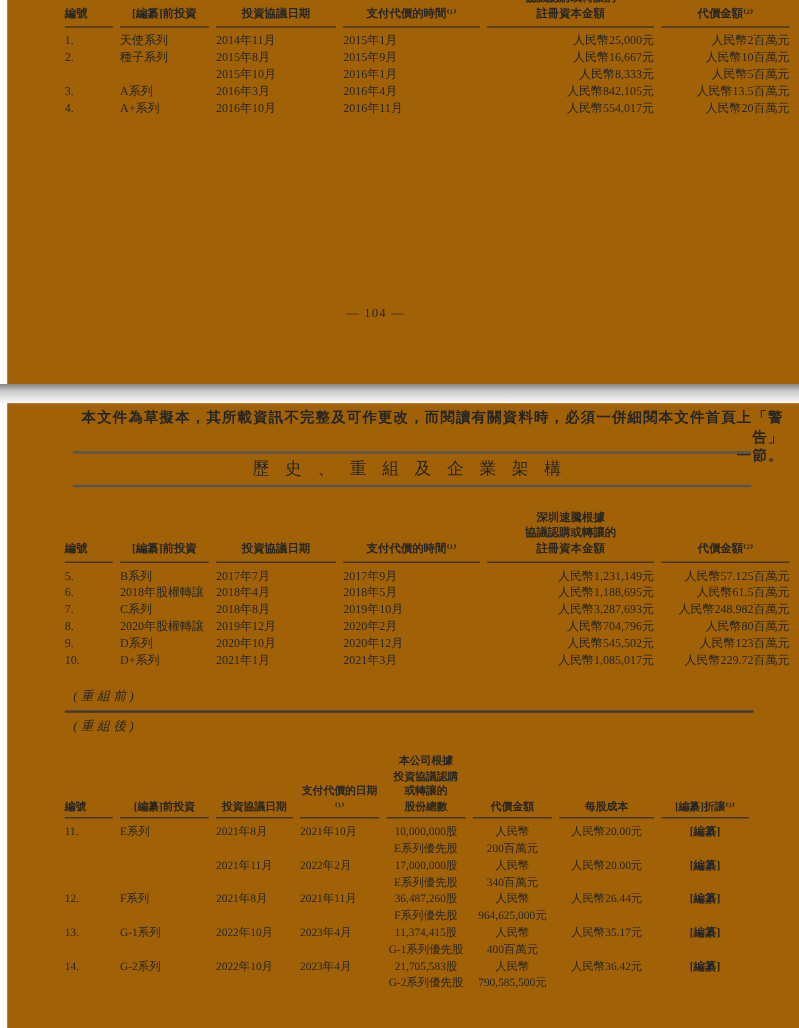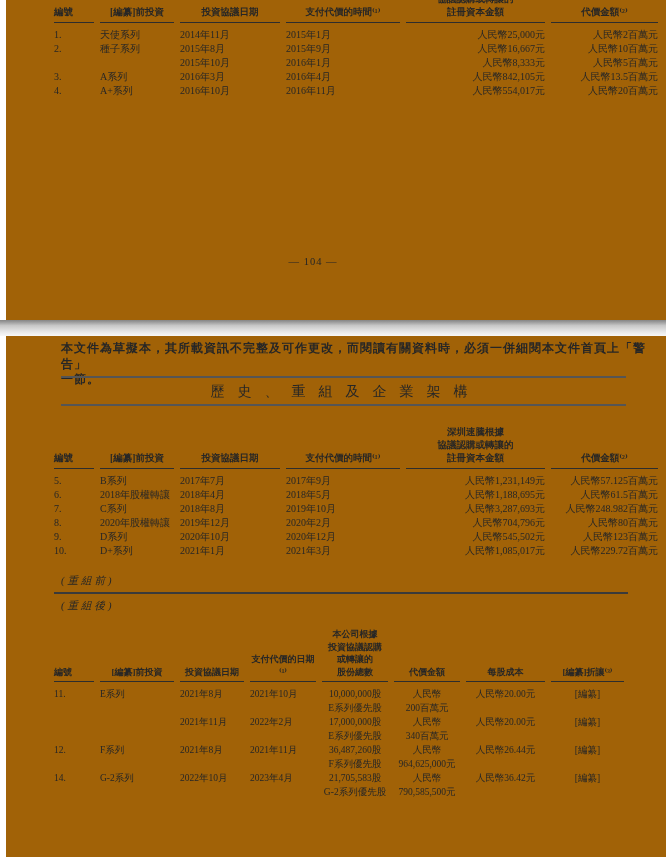--- a/index.html
+++ b/index.html
@@ -27,27 +27,27 @@
   .t-pre td{line-height:14px;height:14px;}
   .t-pre td:nth-child(5),.t-pre td:nth-child(6){text-align:right;}
   .t1{top:-7px;}
   .t2{top:90px;}
 
   
   .t-post{left:42px;top:292px;width:582px;font-size:9.5px;}
   .t-post th{font-size:9px;line-height:12.5px;}
   .t-post td{line-height:14px;}
   .t-post td:nth-child(n+5){text-align:center;}
-  .t-post td:nth-child(8){font-weight:normal;}
+  .t-post td:nth-child(8){font-weight:bold;}
 
   
   .page-number{position:absolute;top:256px;left:0;width:614px;text-align:center;
     font-size:10.5px;letter-spacing:1px;}
   .disclaimer{position:absolute;top:5px;left:55px;width:592px;margin:0;
-    font-weight:bold;font-size:12px;line-height:15.5px;letter-spacing:1px;white-space:pre-line;}
+    font-weight:bold;font-size:12px;line-height:15.5px;letter-spacing:1px;white-space:pre-line;text-align:right;}
   .rule{position:absolute;left:55px;width:565px;height:2px;background:#555555;}
   .rule-top{top:40px;}
   .rule-bottom{top:68px;}
   .title{position:absolute;top:44px;left:0;width:666px;margin:0;text-align:center;
     font-size:14px;font-weight:normal;letter-spacing:13px;line-height:24px;text-indent:13px;}
   .reorg-label{position:absolute;left:55px;font-style:italic;font-size:10.5px;
     letter-spacing:3px;line-height:13px;}
   .label-pre{top:238px;}
   .label-post{top:263px;}
   .reorg-rule{position:absolute;left:48px;top:256px;width:574px;height:2px;background:#3a3a3a;}
@@ -268,20 +268,32 @@
             <td>2021年8月</td>
             <td>2021年11月</td>
             <td>36,487,260股
 F系列優先股</td>
             <td>人民幣
 964,625,000元</td>
             <td>人民幣26.44元</td>
             <td>[編纂]</td>
           </tr>
           <tr>
+            <td>13.</td>
+            <td>G-1系列</td>
+            <td>2022年10月</td>
+            <td>2023年4月</td>
+            <td>11,374,415股
+G-1系列優先股</td>
+            <td>人民幣
+400百萬元</td>
+            <td>人民幣35.17元</td>
+            <td>[編纂]</td>
+          </tr>
+          <tr>
             <td>14.</td>
             <td>G-2系列</td>
             <td>2022年10月</td>
             <td>2023年4月</td>
             <td>21,705,583股
 G-2系列優先股</td>
             <td>人民幣
 790,585,500元</td>
             <td>人民幣36.42元</td>
             <td>[編纂]</td>

